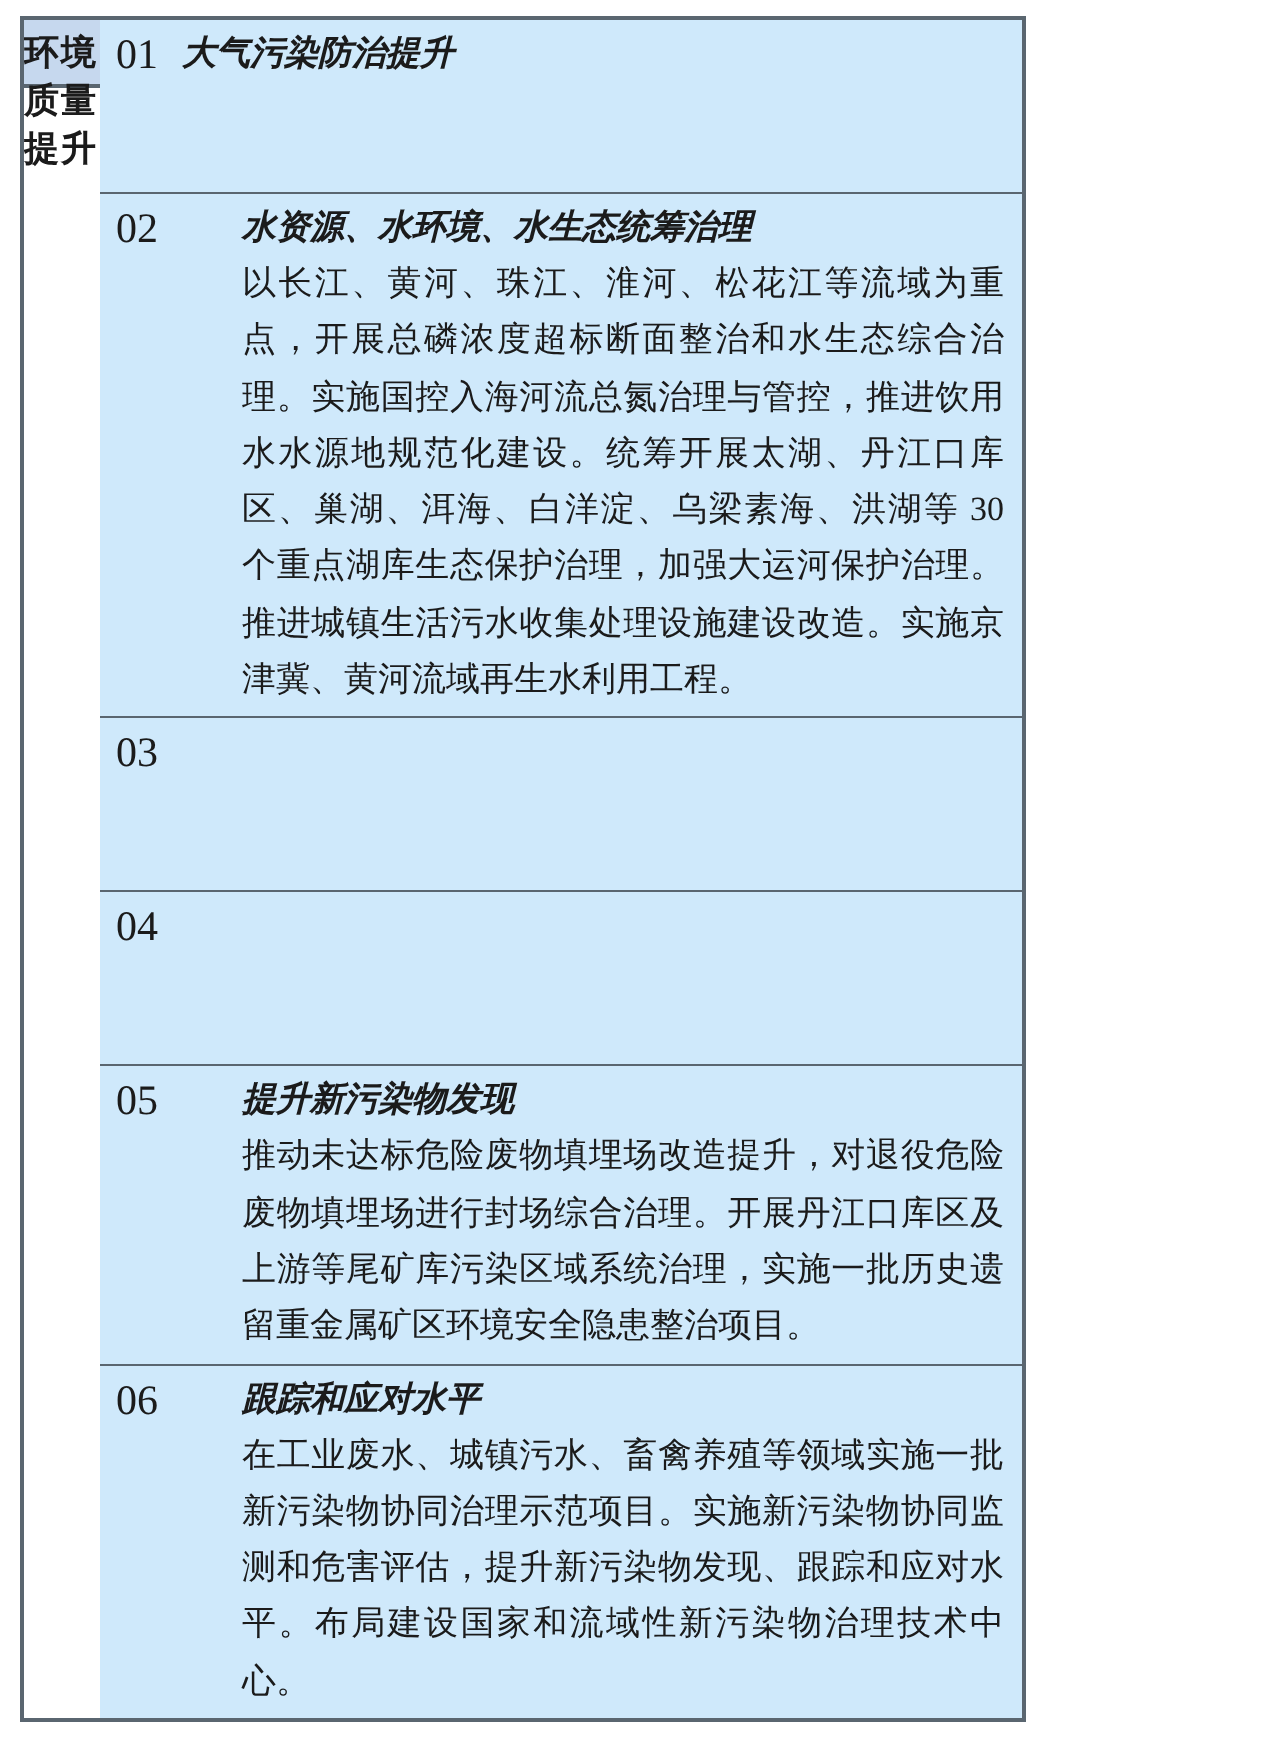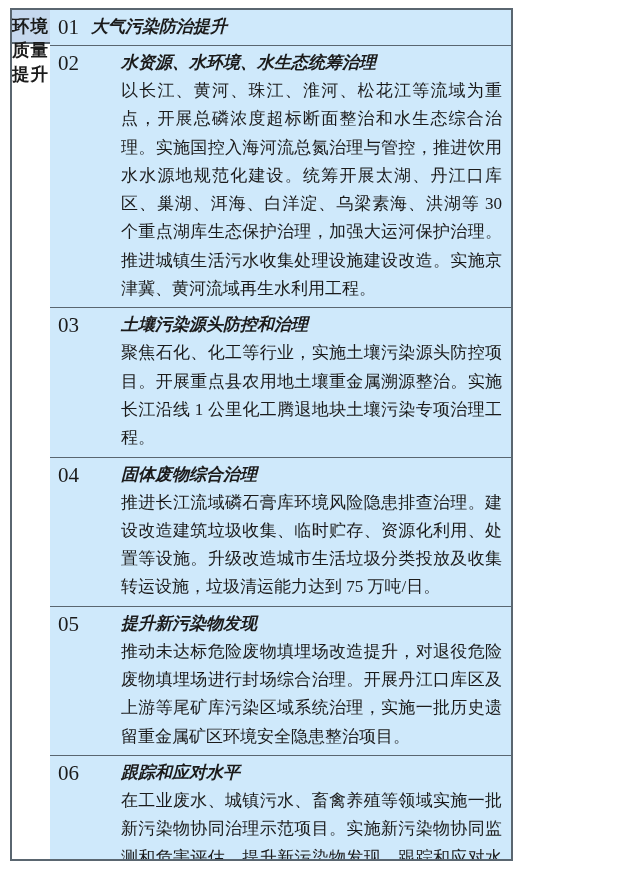--- a/index.html
+++ b/index.html
@@ -110,32 +110,24 @@
   <div class="section">
     <div class="sec-num">02</div>
     <div class="sec-content">
       <div class="sec-title">水资源、水环境、水生态统筹治理</div>
       <div class="sec-body">以长江、黄河、珠江、淮河、松花江等流域为重点，开展总磷浓度超标断面整治和水生态综合治理。实施国控入海河流总氮治理与管控，推进饮用水水源地规范化建设。统筹开展太湖、丹江口库区、巢湖、洱海、白洋淀、乌梁素海、洪湖等 30 个重点湖库生态保护治理，加强大运河保护治理。推进城镇生活污水收集处理设施建设改造。实施京津冀、黄河流域再生水利用工程。</div>
     </div>
   </div>
 
   <div class="section">
     <div class="sec-num">03</div>
-    <div class="sec-content">
-      <div class="sec-title">土壤污染源头防控和治理</div>
-      <div class="sec-body">聚焦石化、化工等行业，实施土壤污染源头防控项目。开展重点县农用地土壤重金属溯源整治。实施长江沿线 1 公里化工腾退地块土壤污染专项治理工程。</div>
-    </div>
   </div>
 
   <div class="section">
     <div class="sec-num">04</div>
-    <div class="sec-content">
-      <div class="sec-title">固体废物综合治理</div>
-      <div class="sec-body">推进长江流域磷石膏库环境风险隐患排查治理。建设改造建筑垃圾收集、临时贮存、资源化利用、处置等设施。升级改造城市生活垃圾分类投放及收集转运设施，垃圾清运能力达到 75 万吨/日。</div>
-    </div>
   </div>
 
   <div class="section">
     <div class="sec-num">05</div>
     <div class="sec-content">
       <div class="sec-title">提升新污染物发现</div>
       <div class="sec-body">推动未达标危险废物填埋场改造提升，对退役危险废物填埋场进行封场综合治理。开展丹江口库区及上游等尾矿库污染区域系统治理，实施一批历史遗留重金属矿区环境安全隐患整治项目。</div>
     </div>
   </div>
 

